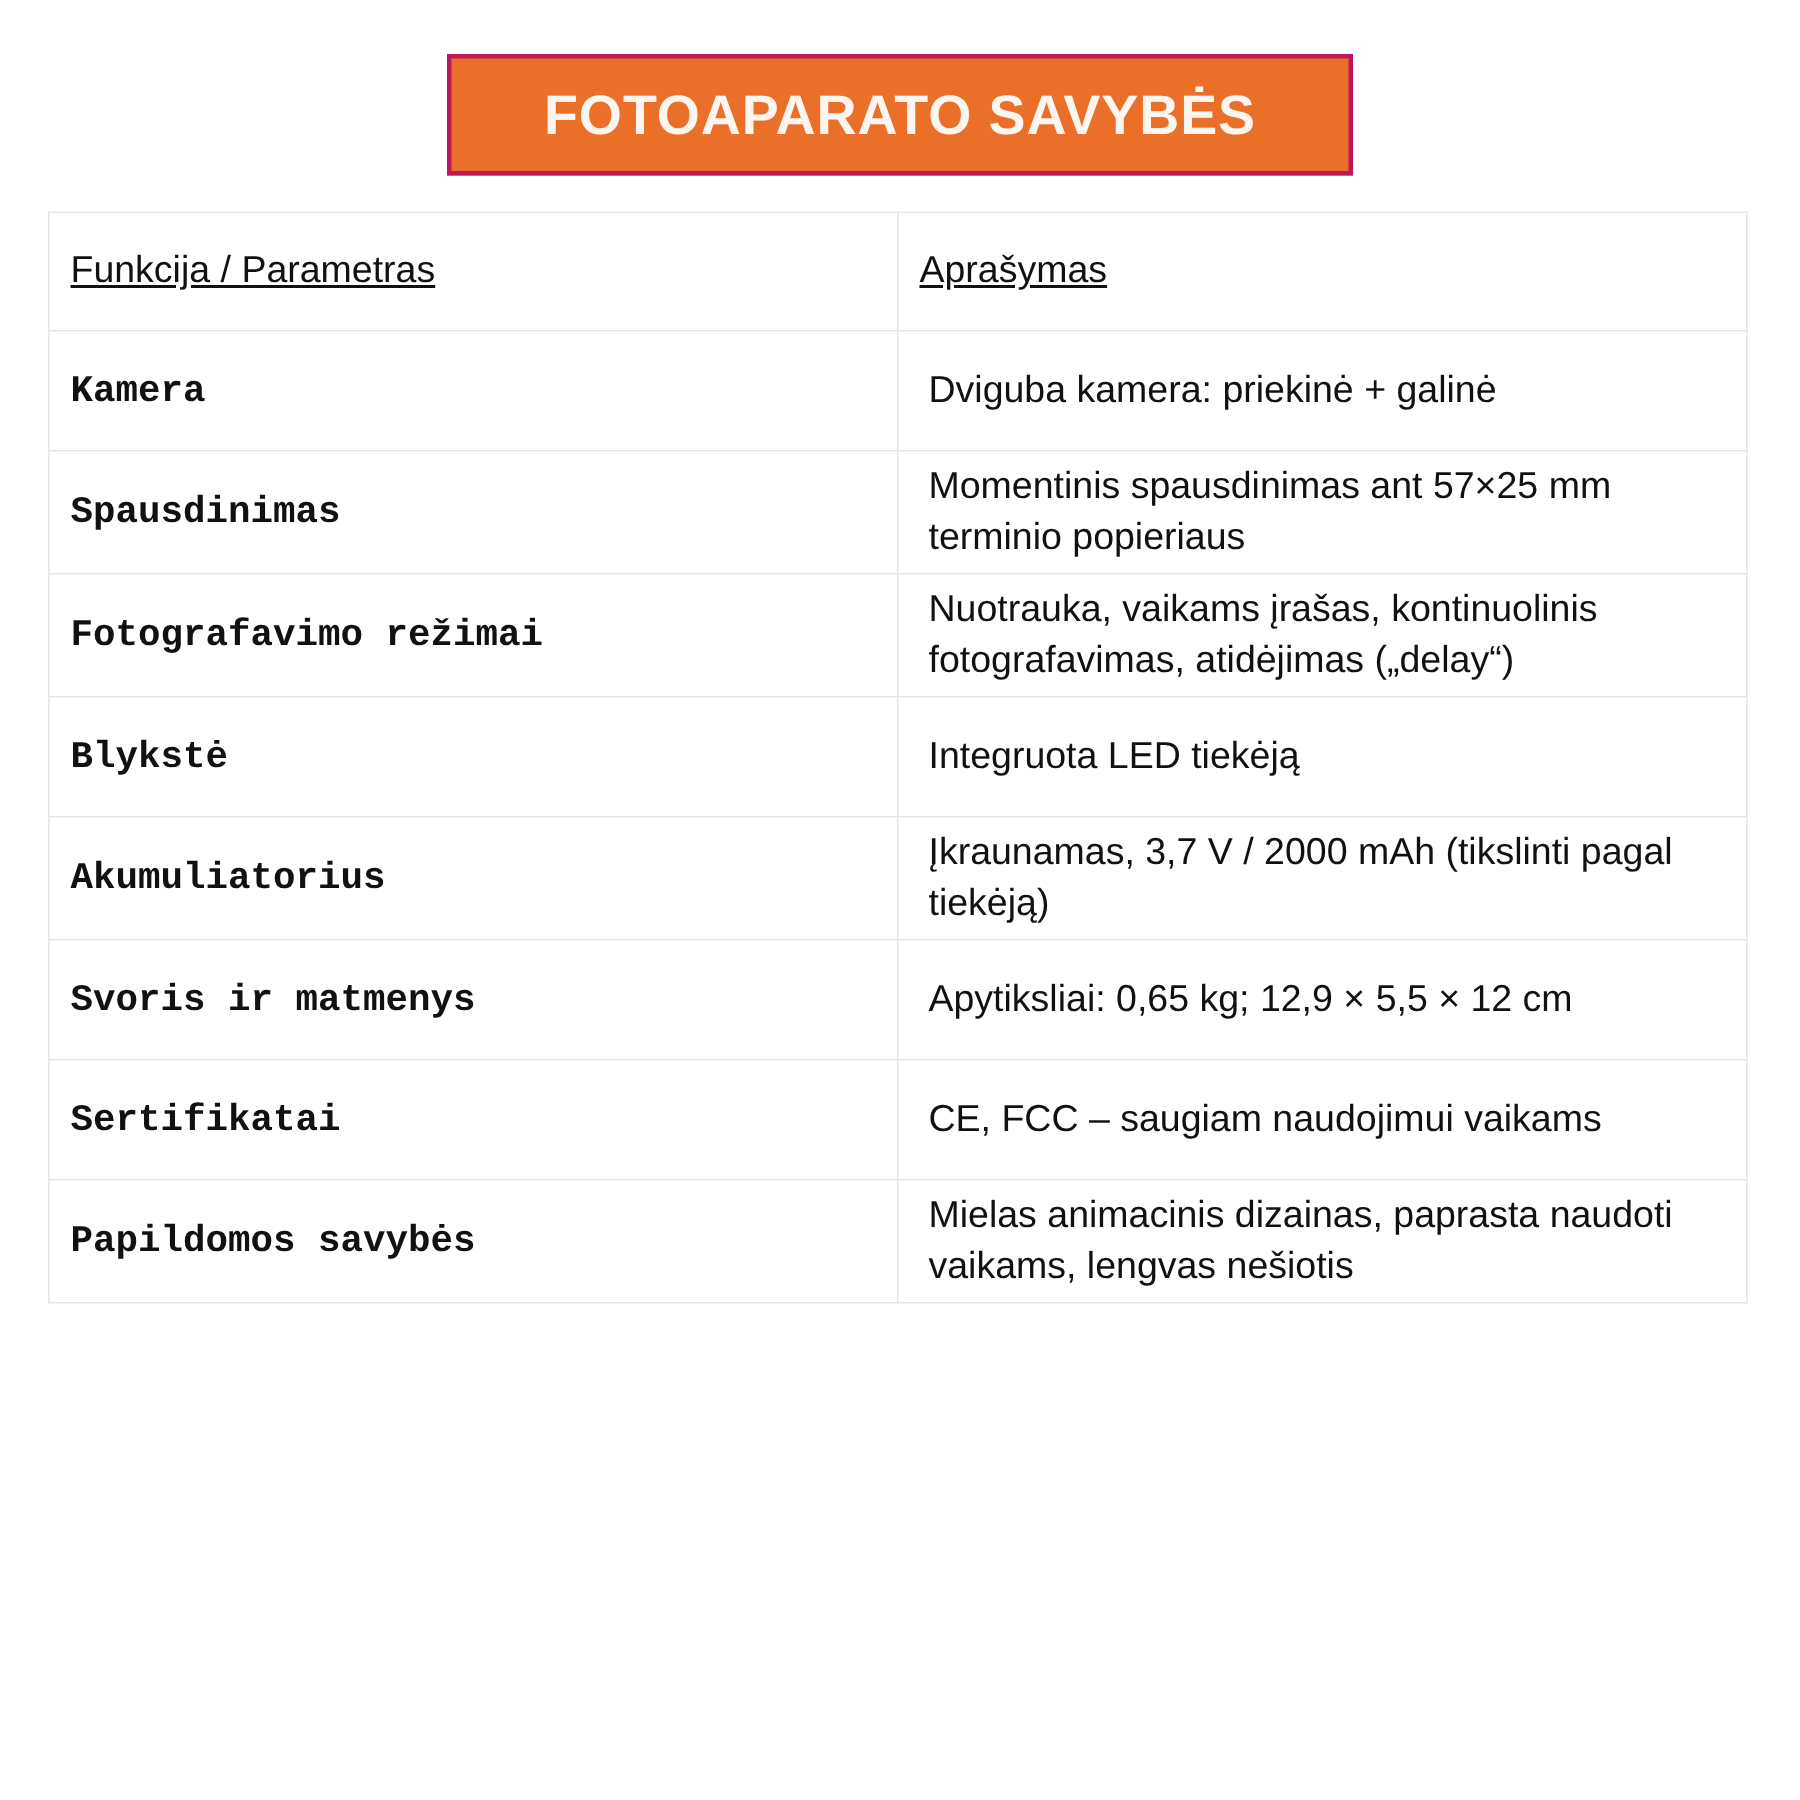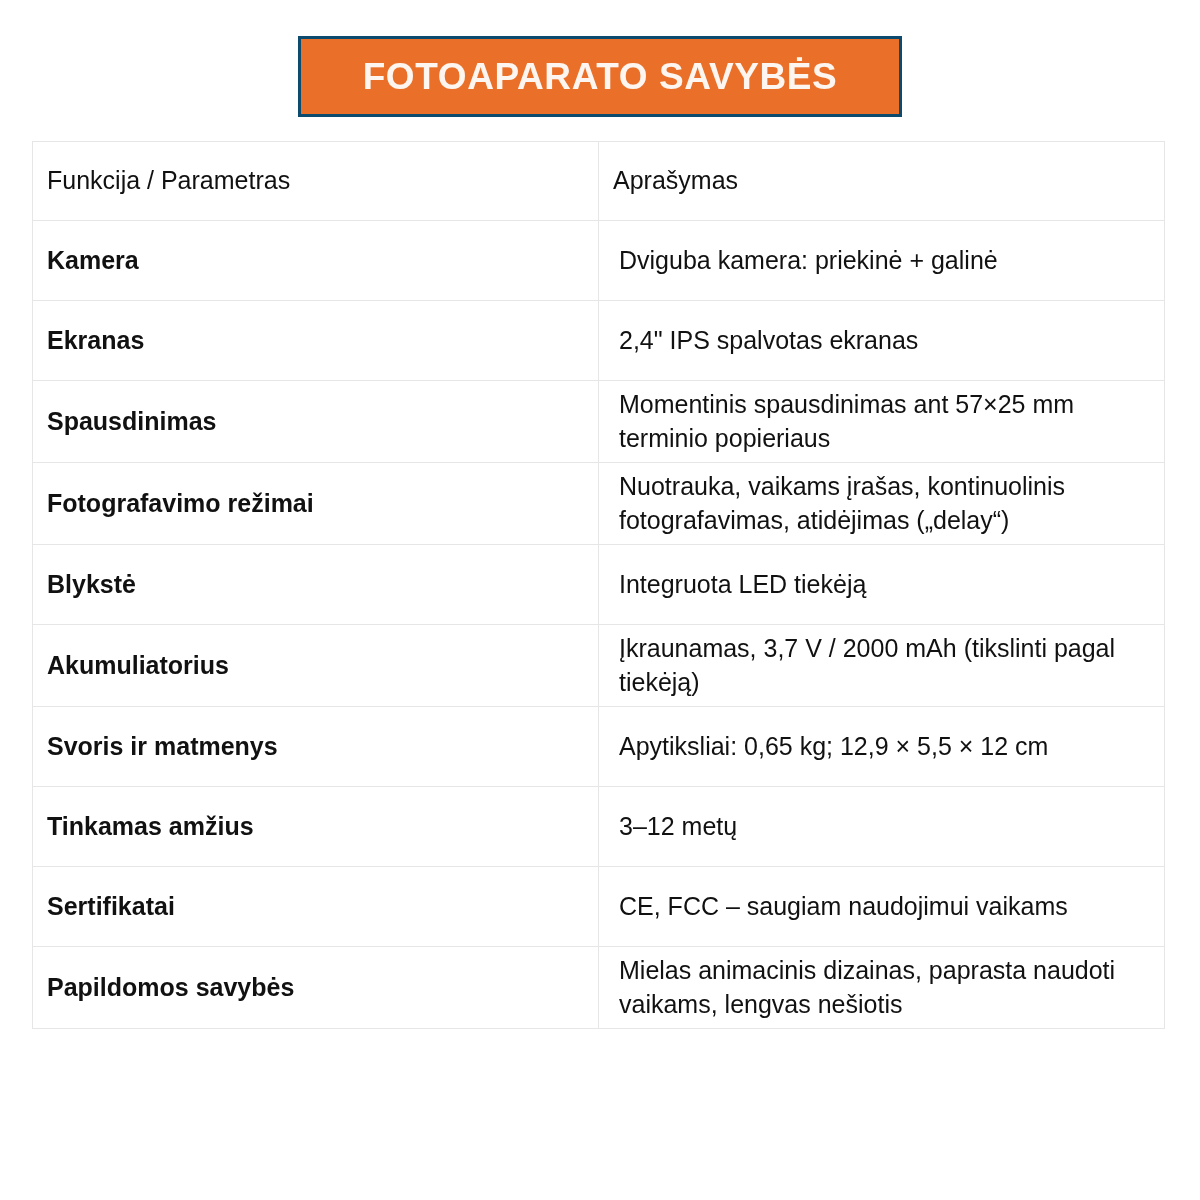--- a/index.html
+++ b/index.html
@@ -30,21 +30,21 @@
     top: 36px;
     width: 1200px;
     display: flex;
     justify-content: center;
   }
   .banner {
     box-sizing: border-box;
     width: 604px;
     height: 81px;
     background: #ea7029;
-    border: 3px solid #0c4a6e;
+    border: 3px solid #be185d;
     display: flex;
     align-items: center;
     justify-content: center;
   }
   .banner-title {
     font-size: 37px;
     font-weight: bold;
     letter-spacing: 0.6px;
     color: #fdf6f0;
     line-height: 1;
@@ -71,27 +71,29 @@
     vertical-align: middle;
     text-align: left;
     font-size: 25px;
     line-height: 1.33;
     color: #111111;
   }
 
   .spec-table thead th {
     font-weight: normal;
     height: 78px;
+    text-decoration: underline;
   }
 
   .spec-table tbody tr { height: 80px; }
   .spec-table tbody tr.two-line { height: 82px; }
 
   .spec-table td.param {
     font-weight: bold;
+    font-family: Liberation Mono, monospace;
   }
   .spec-table td.desc {
     font-weight: normal;
     padding-left: 20px;
   }
 
   .cell-text { display: block; }
 </style>
 </head>
 <body>
@@ -115,28 +117,20 @@
         <th>Aprašymas</th>
       </tr>
     </thead>
     <tbody id="spec-body">
         <tr>
           <td class="param">
             <span class="cell-text">Kamera</span>
           </td>
           <td class="desc">
             <span class="cell-text">Dviguba kamera: priekinė + galinė</span>
-          </td>
-        </tr>
-        <tr>
-          <td class="param">
-            <span class="cell-text">Ekranas</span>
-          </td>
-          <td class="desc">
-            <span class="cell-text">2,4" IPS spalvotas ekranas</span>
           </td>
         </tr>
         <tr class="two-line">
           <td class="param">
             <span class="cell-text">Spausdinimas</span>
           </td>
           <td class="desc">
             <span class="cell-text">Momentinis spausdinimas ant 57×25 mm terminio popieriaus</span>
           </td>
         </tr>
@@ -167,28 +161,20 @@
         <tr>
           <td class="param">
             <span class="cell-text">Svoris ir matmenys</span>
           </td>
           <td class="desc">
             <span class="cell-text">Apytiksliai: 0,65 kg; 12,9 × 5,5 × 12 cm</span>
           </td>
         </tr>
         <tr>
           <td class="param">
-            <span class="cell-text">Tinkamas amžius</span>
-          </td>
-          <td class="desc">
-            <span class="cell-text">3–12 metų</span>
-          </td>
-        </tr>
-        <tr>
-          <td class="param">
             <span class="cell-text">Sertifikatai</span>
           </td>
           <td class="desc">
             <span class="cell-text">CE, FCC – saugiam naudojimui vaikams</span>
           </td>
         </tr>
         <tr class="two-line">
           <td class="param">
             <span class="cell-text">Papildomos savybės</span>
           </td>

